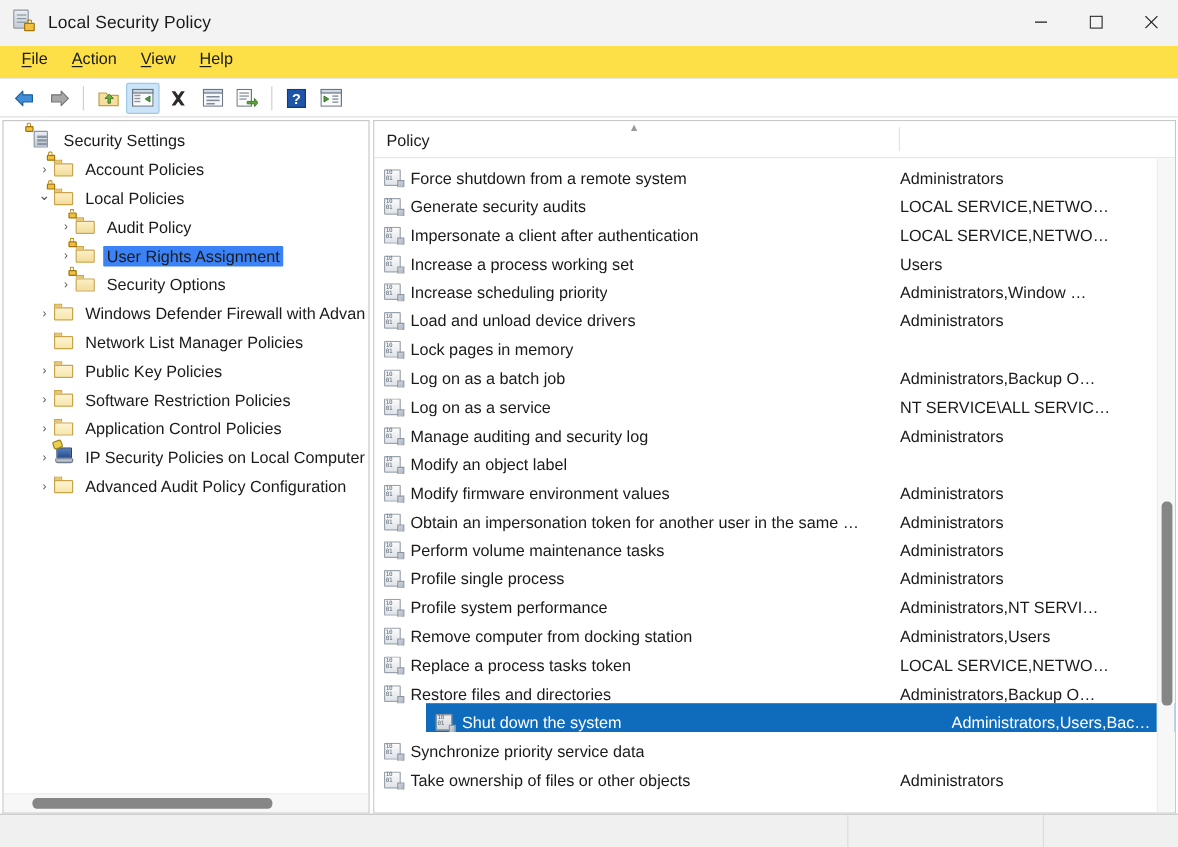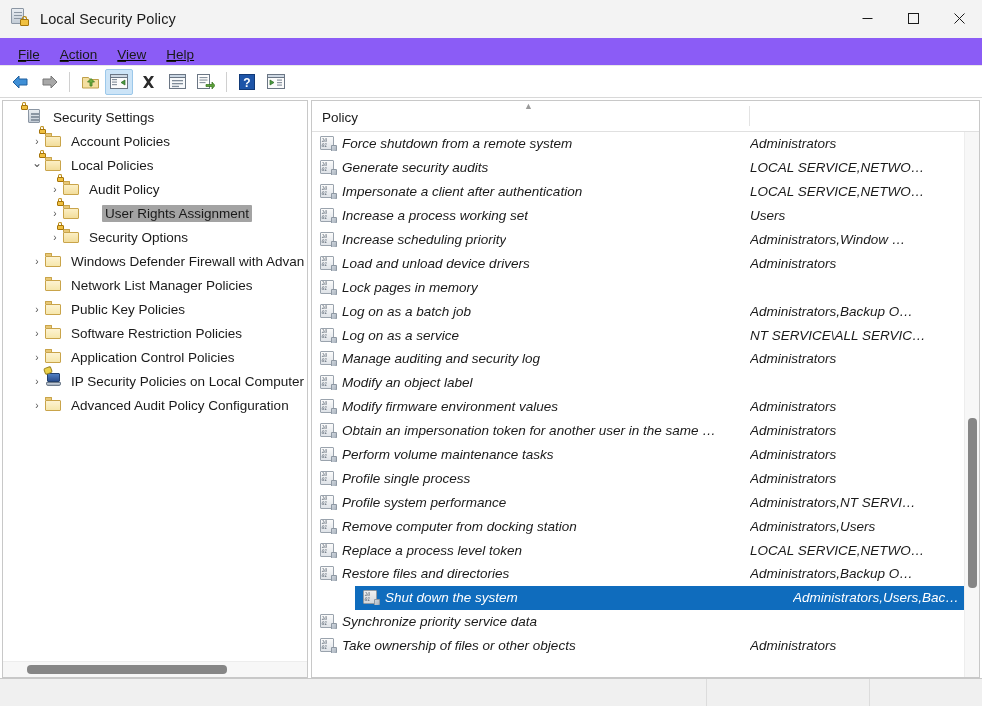--- a/index.html
+++ b/index.html
@@ -37,25 +37,24 @@
   .wincontrols { margin-left: auto; display: flex; height: 38px; }
   .wc {
     width: 46px; height: 38px;
     display: flex; align-items: center; justify-content: center;
     color: #1a1a1a;
   }
 
   
   .menubar {
     height: 28px; flex: 0 0 28px;
-    background: #8b5cf6;
-    display: flex; align-items: flex-end;
+    background: #fde047;
+    display: flex; align-items: flex-start;
     padding-left: 8px;
     border-bottom: 1px solid #e8e8e8;
-    text-decoration: underline;
   }
   .menu-item {
     font-size: 13.5px; color: #1a1a1a;
     padding: 3px 10px; cursor: default;
   }
   .menu-item u { text-decoration: underline; text-underline-offset: 1.5px; }
 
   
   .toolbar {
     height: 32px; flex: 0 0 32px;
@@ -95,21 +94,21 @@
   
   .tree {
     flex: 1 1 auto; overflow: hidden;
     padding-top: 4px; position: relative;
   }
   .tree-row {
     height: 24px; display: flex; align-items: center;
     white-space: nowrap; font-size: 13.5px; color: #1a1a1a;
     padding-right: 4px;
   }
-  .tree-row.selected .tree-label { background: #a3a3a3; margin-left: 16px; }
+  .tree-row.selected .tree-label { background: #3b82f6; }
   .chev {
     width: 16px; height: 16px; flex: 0 0 16px;
     display: flex; align-items: center; justify-content: center;
     color: #555; font-size: 10px;
   }
   .chev.empty { visibility: hidden; }
   .tree-ico { width: 18px; height: 16px; flex: 0 0 18px; margin-right: 5px; position: relative; }
   .tree-label { padding: 1px 3px; border-radius: 1px; }
 
   
@@ -186,22 +185,22 @@
   .col-setting { width: 187px; flex: 0 0 187px; }
   .sort-caret {
     position: absolute; left: 212px; top: 2px;
     font-size: 9px; color: #9a9a9a; line-height: 1;
   }
   .list-body {
     flex: 1 1 auto; position: relative; overflow: hidden;
     background: #fff;
   }
   .lrow {
-    height: 23.9px; display: flex; align-items: center;
-    font-size: 13.5px; color: #1a1a1a; white-space: nowrap; font-style: italic;
+    height: 23.9px; display: flex; align-items: flex-end;
+    font-size: 13.5px; color: #1a1a1a; white-space: nowrap;
   }
   .lrow.selected { background: #0f6cbd; color: #ffffff; margin-left: 43px; }
   .lrow .pol {
     width: 438px; flex: 0 0 438px;
     display: flex; align-items: center;
     overflow: hidden; padding-right: 6px;
   }
   .lrow .polname { overflow: hidden; text-overflow: ellipsis; }
   .lrow .setting {
     width: 187px; flex: 0 0 187px;
@@ -670,21 +669,21 @@
               </span>
               <span class="setting">Administrators,Users</span>
             </div>
             <div class="lrow">
               <span class="pol">
                 <span class="pol-ico">
                   <span class="sheet"></span>
                   <span class="bits">10<br>01</span>
                   <span class="curl"></span>
                 </span>
-                <span class="polname">Replace a process level token</span>
+                <span class="polname">Replace a process tasks token</span>
               </span>
               <span class="setting">LOCAL SERVICE,NETWOR…</span>
             </div>
             <div class="lrow">
               <span class="pol">
                 <span class="pol-ico">
                   <span class="sheet"></span>
                   <span class="bits">10<br>01</span>
                   <span class="curl"></span>
                 </span>

